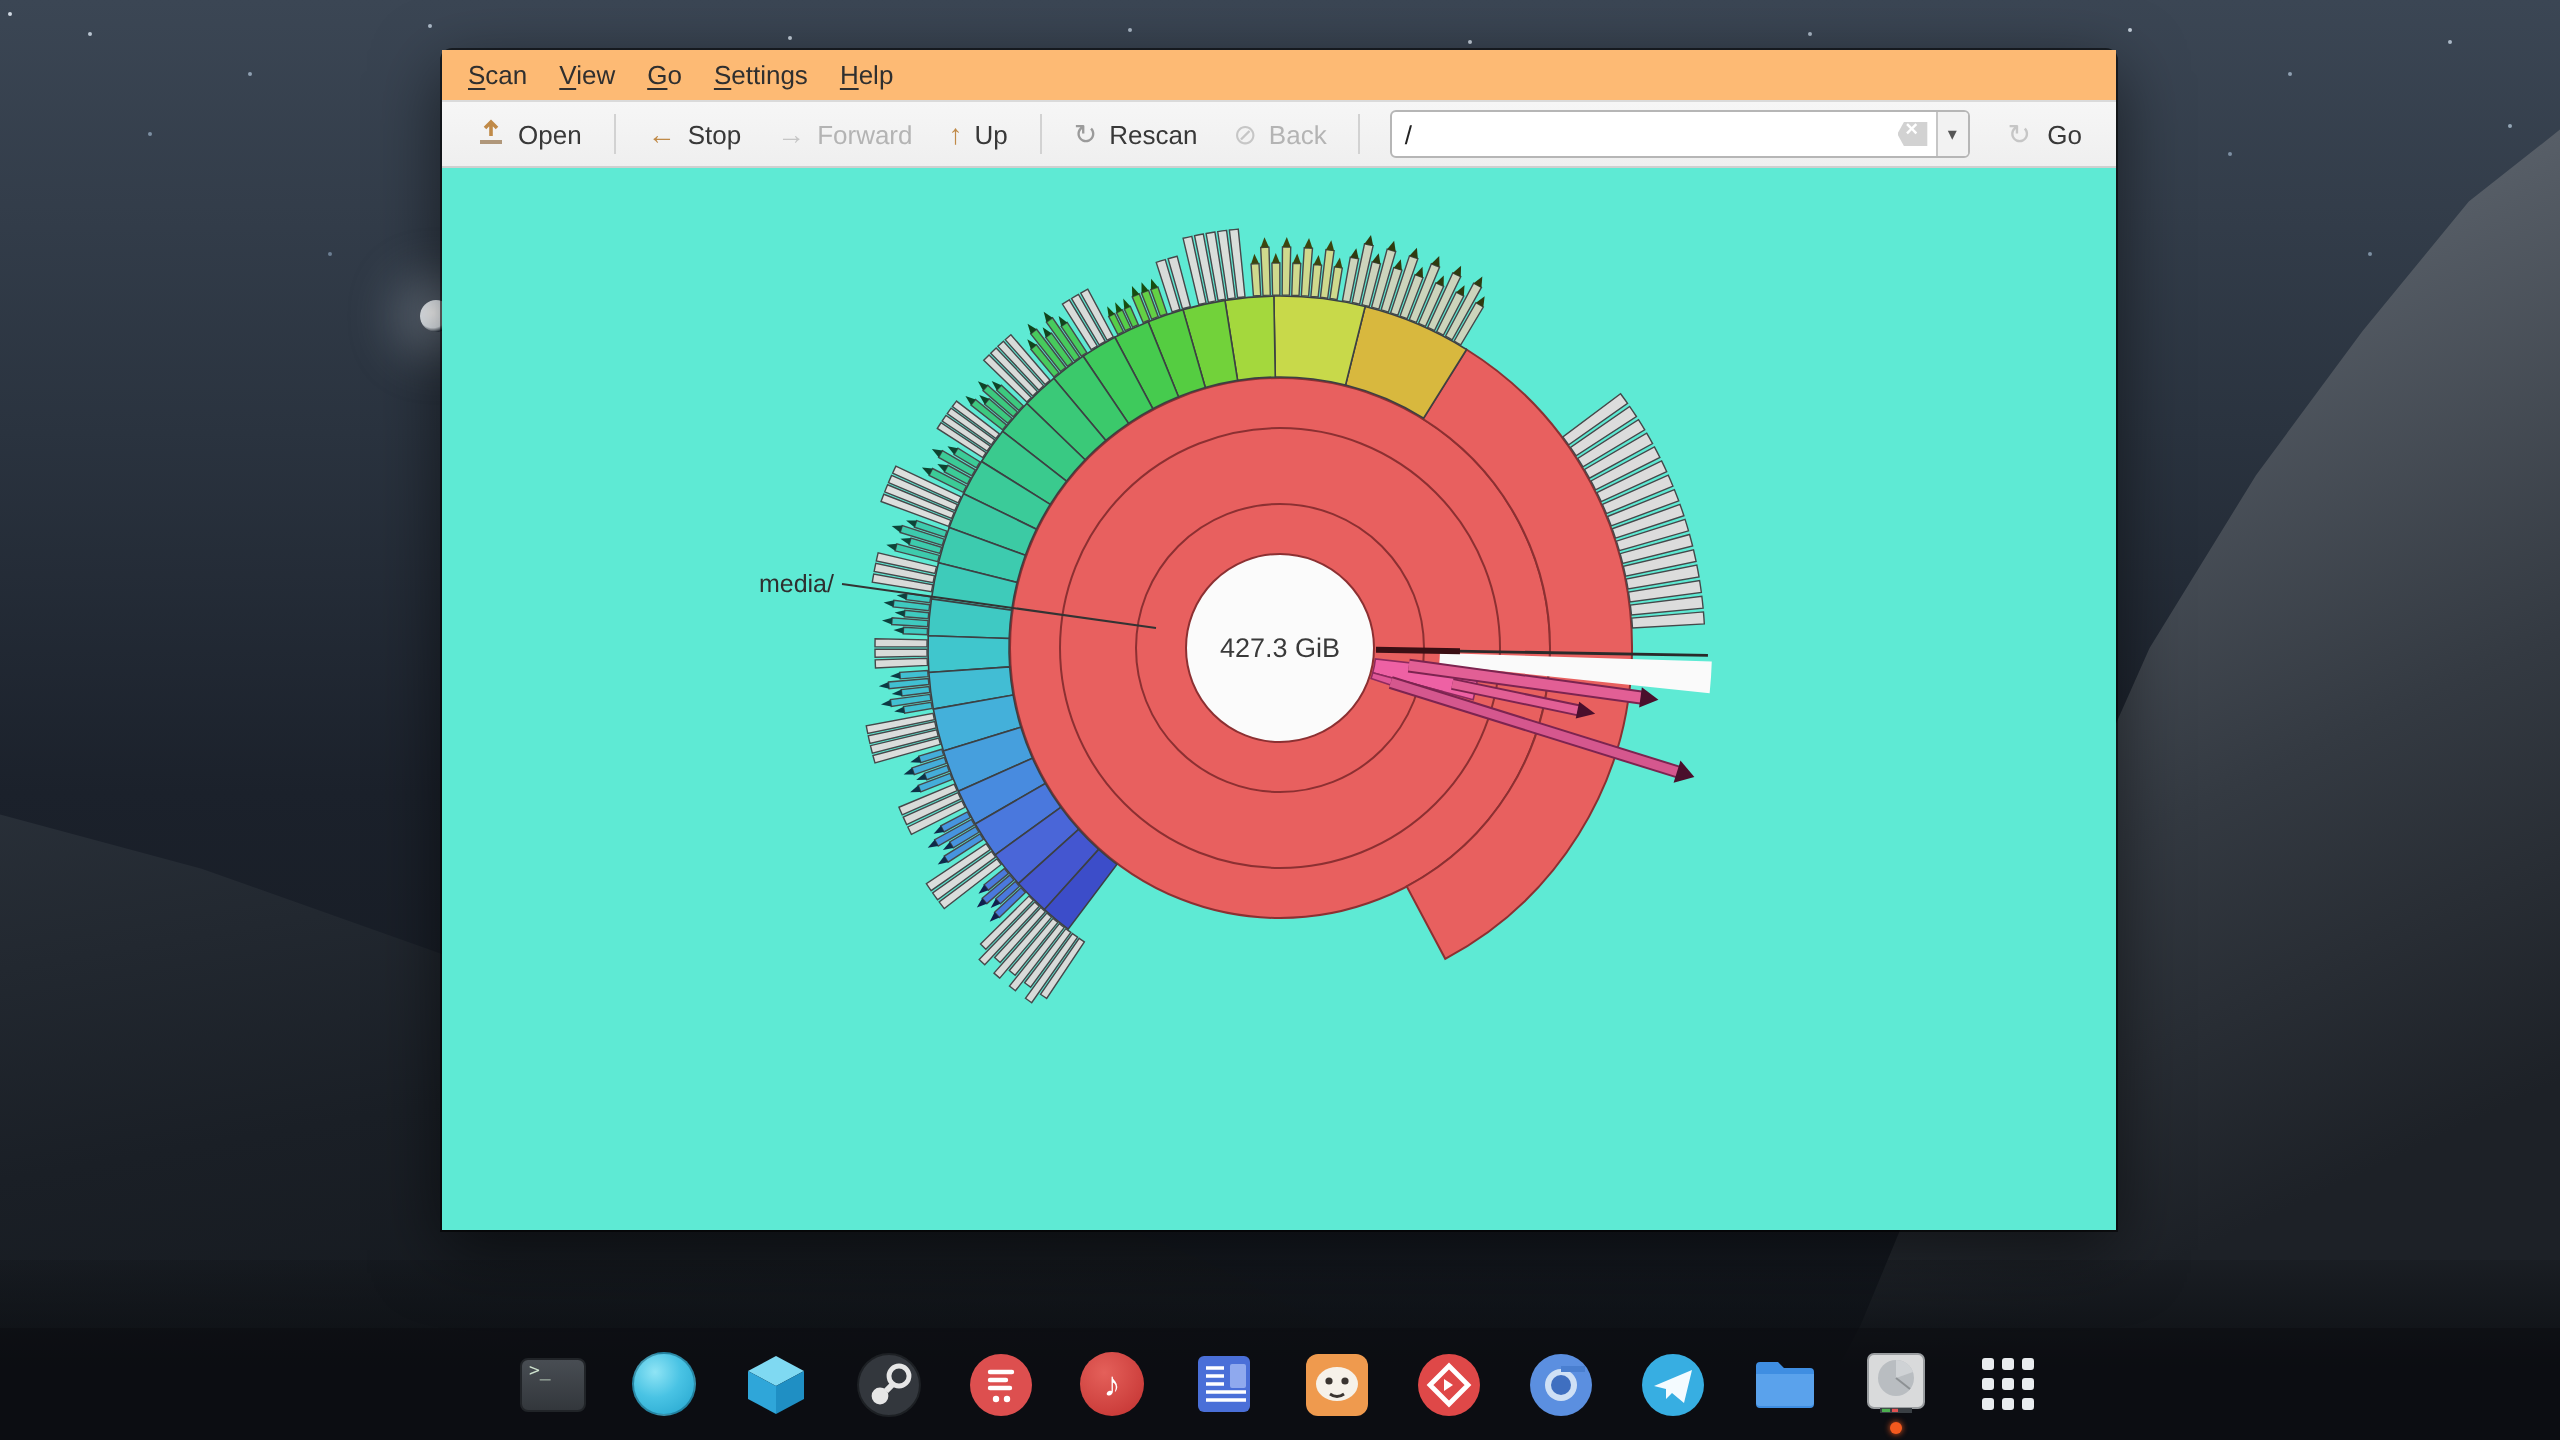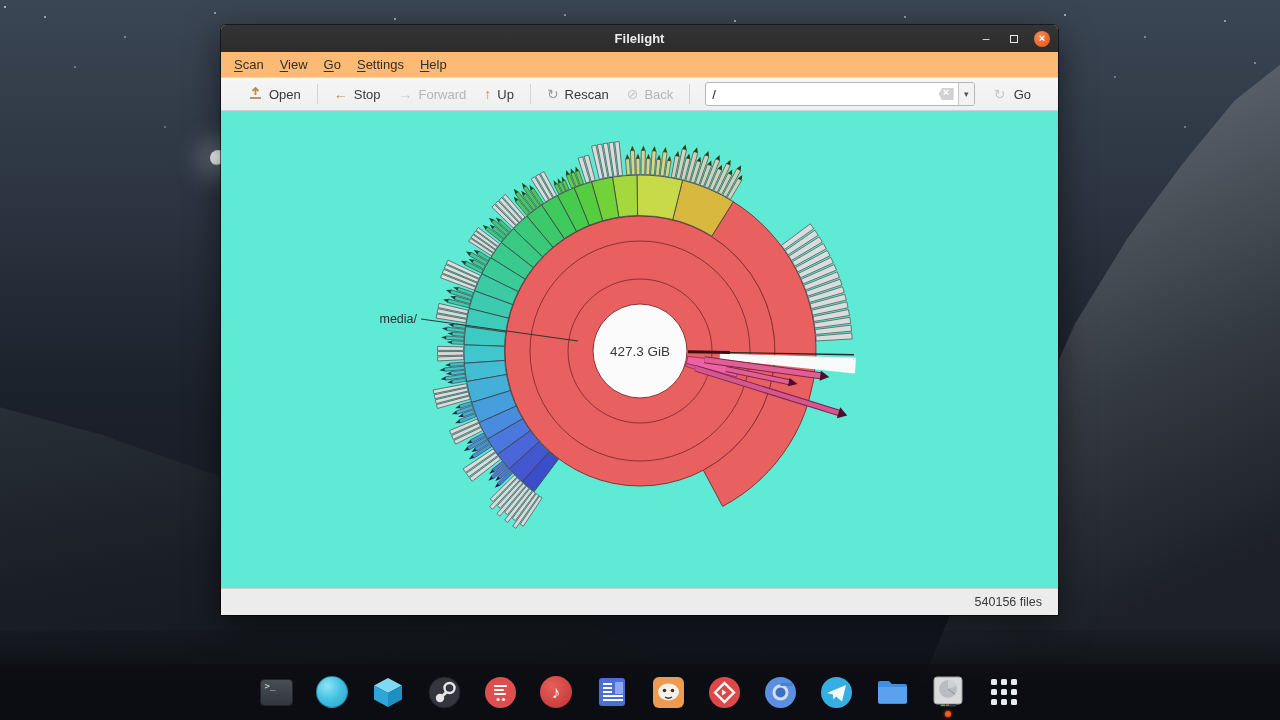--- a/index.html
+++ b/index.html
@@ -47,21 +47,21 @@
   .win-controls { position:absolute; right:8px; top:0; height:27px; display:flex; align-items:center; gap:12px; }
   .wc { width:16px; height:16px; display:flex; align-items:center; justify-content:center; color:#e8e8e8; font-size:12px; line-height:1; }
   .wc-max i { display:block; width:8px; height:8px; border:1.5px solid #e8e8e8; }
   .wc-close { border-radius:50%; background:radial-gradient(circle at 35% 30%, #f58a54, #ec5f22 75%); color:#fff; font-size:11px; font-weight:bold; }
 
   .menubar { height:26px; background:#fdba74; border-bottom:1px solid #dadada; display:flex; align-items:center; padding-left:5px; flex:0 0 auto; }
   .menu-item { padding:3px 8px; font-size:13px; color:#2f2f2f; }
   .mn { text-decoration:underline; text-underline-offset:2px; }
 
   .toolbar { height:33px; background:linear-gradient(180deg,#f6f6f6,#efefef); border-bottom:1px solid #cfcfcf;
-    display:flex; align-items:center; padding:0 20px; gap:4px; flex:0 0 auto; }
+    display:flex; align-items:center; padding:0 10px; gap:4px; flex:0 0 auto; }
   .tb-btn { display:flex; align-items:center; gap:6px; padding:3px 7px; font-size:13px; color:#383838; border-radius:3px; white-space:nowrap; }
   .tb-btn.disabled { color:#b4b4b4; }
   .tb-ico { font-size:14px; line-height:1; width:16px; text-align:center; }
   .ico-warm { color:#c08a48; }
   .ico-gray { color:#9b9b9b; }
   .ico-dim { color:#c6c6c6; }
   .tb-sep { width:1px; height:20px; background:#d2d2d2; margin:0 5px; }
   .combo { flex:1; display:flex; align-items:stretch; height:24px; border:1px solid #b6b6b6; border-radius:3px; background:#fff; margin:0 6px; overflow:hidden; }
   .combo input { flex:1; border:none; outline:none; font-size:13px; padding:0 6px; color:#222; background:transparent; font-family:inherit; }
   .clear-btn { align-self:center; width:15px; height:12px; margin-right:4px; background:#d2d2d2;
@@ -79,30 +79,20 @@
 
 <div class="desktop">
   <div class="stars"></div>
   <div class="moon"></div>
   <div class="mountain-right"></div>
   <div class="mountain-left"></div>
   <div class="ground"></div>
 </div>
 
 <div class="window">
-  <div class="titlebar">
-    <div class="title">Filelight</div>
-    <div class="win-controls">
-      <div class="wc">–</div>
-      <div class="wc wc-max">
-          <i></i>
-        </div>
-      <div class="wc wc-close">×</div>
-    </div>
-  </div>
   <div class="menubar" id="menubar">
       <div class="menu-item"><span class="mn">S</span>can</div>
       <div class="menu-item"><span class="mn">V</span>iew</div>
       <div class="menu-item"><span class="mn">G</span>o</div>
       <div class="menu-item"><span class="mn">S</span>ettings</div>
       <div class="menu-item"><span class="mn">H</span>elp</div>
     </div>
   <div class="toolbar" id="toolbar">
       <div class="tb-btn">
         <span><svg width="15" height="15" viewBox="0 0 15 15">
@@ -385,23 +375,20 @@
         <line x1="325.38" y1="237.25" x2="470.50" y2="282.45" stroke="#d5578e" stroke-width="4.5"></line>
         <polygon points="466.79,287.37 470.24,276.28 477.18,284.53" fill="#4a0f2c"></polygon>
         <line x1="317.99" y1="220.84" x2="483.97" y2="223.73" stroke="#2a2a2a" stroke-width="1.4"></line>
         <line x1="317.99" y1="220.84" x2="359.99" y2="221.57" stroke="#3a0f14" stroke-width="3"></line>
         <line x1="51" y1="188" x2="208" y2="210" stroke="#333" stroke-width="1"></line>
         <text x="47" y="192" text-anchor="end" fill="#2f2f2f" font-size="12.5" font-family="Liberation Sans, DejaVu Sans, sans-serif">media/</text>
         <circle cx="270" cy="220" r="47" fill="#fbfbfb" stroke="#8c3032" stroke-width="1"></circle>
         <text x="270" y="224.5" text-anchor="middle" fill="#3a3a3a" font-size="13.5" font-family="Liberation Sans, DejaVu Sans, sans-serif">427.3 GiB</text>
       </svg>
   </div>
-  <div class="statusbar">
-    <span>540156 files</span>
-  </div>
 </div>
 
 <div class="dock" id="dock">
     <div class="dock-item">
       <div class="di-term">&gt;_</div>
     </div>
     <div class="dock-item">
       <div class="di-sphere"></div>
     </div>
     <div class="dock-item">

